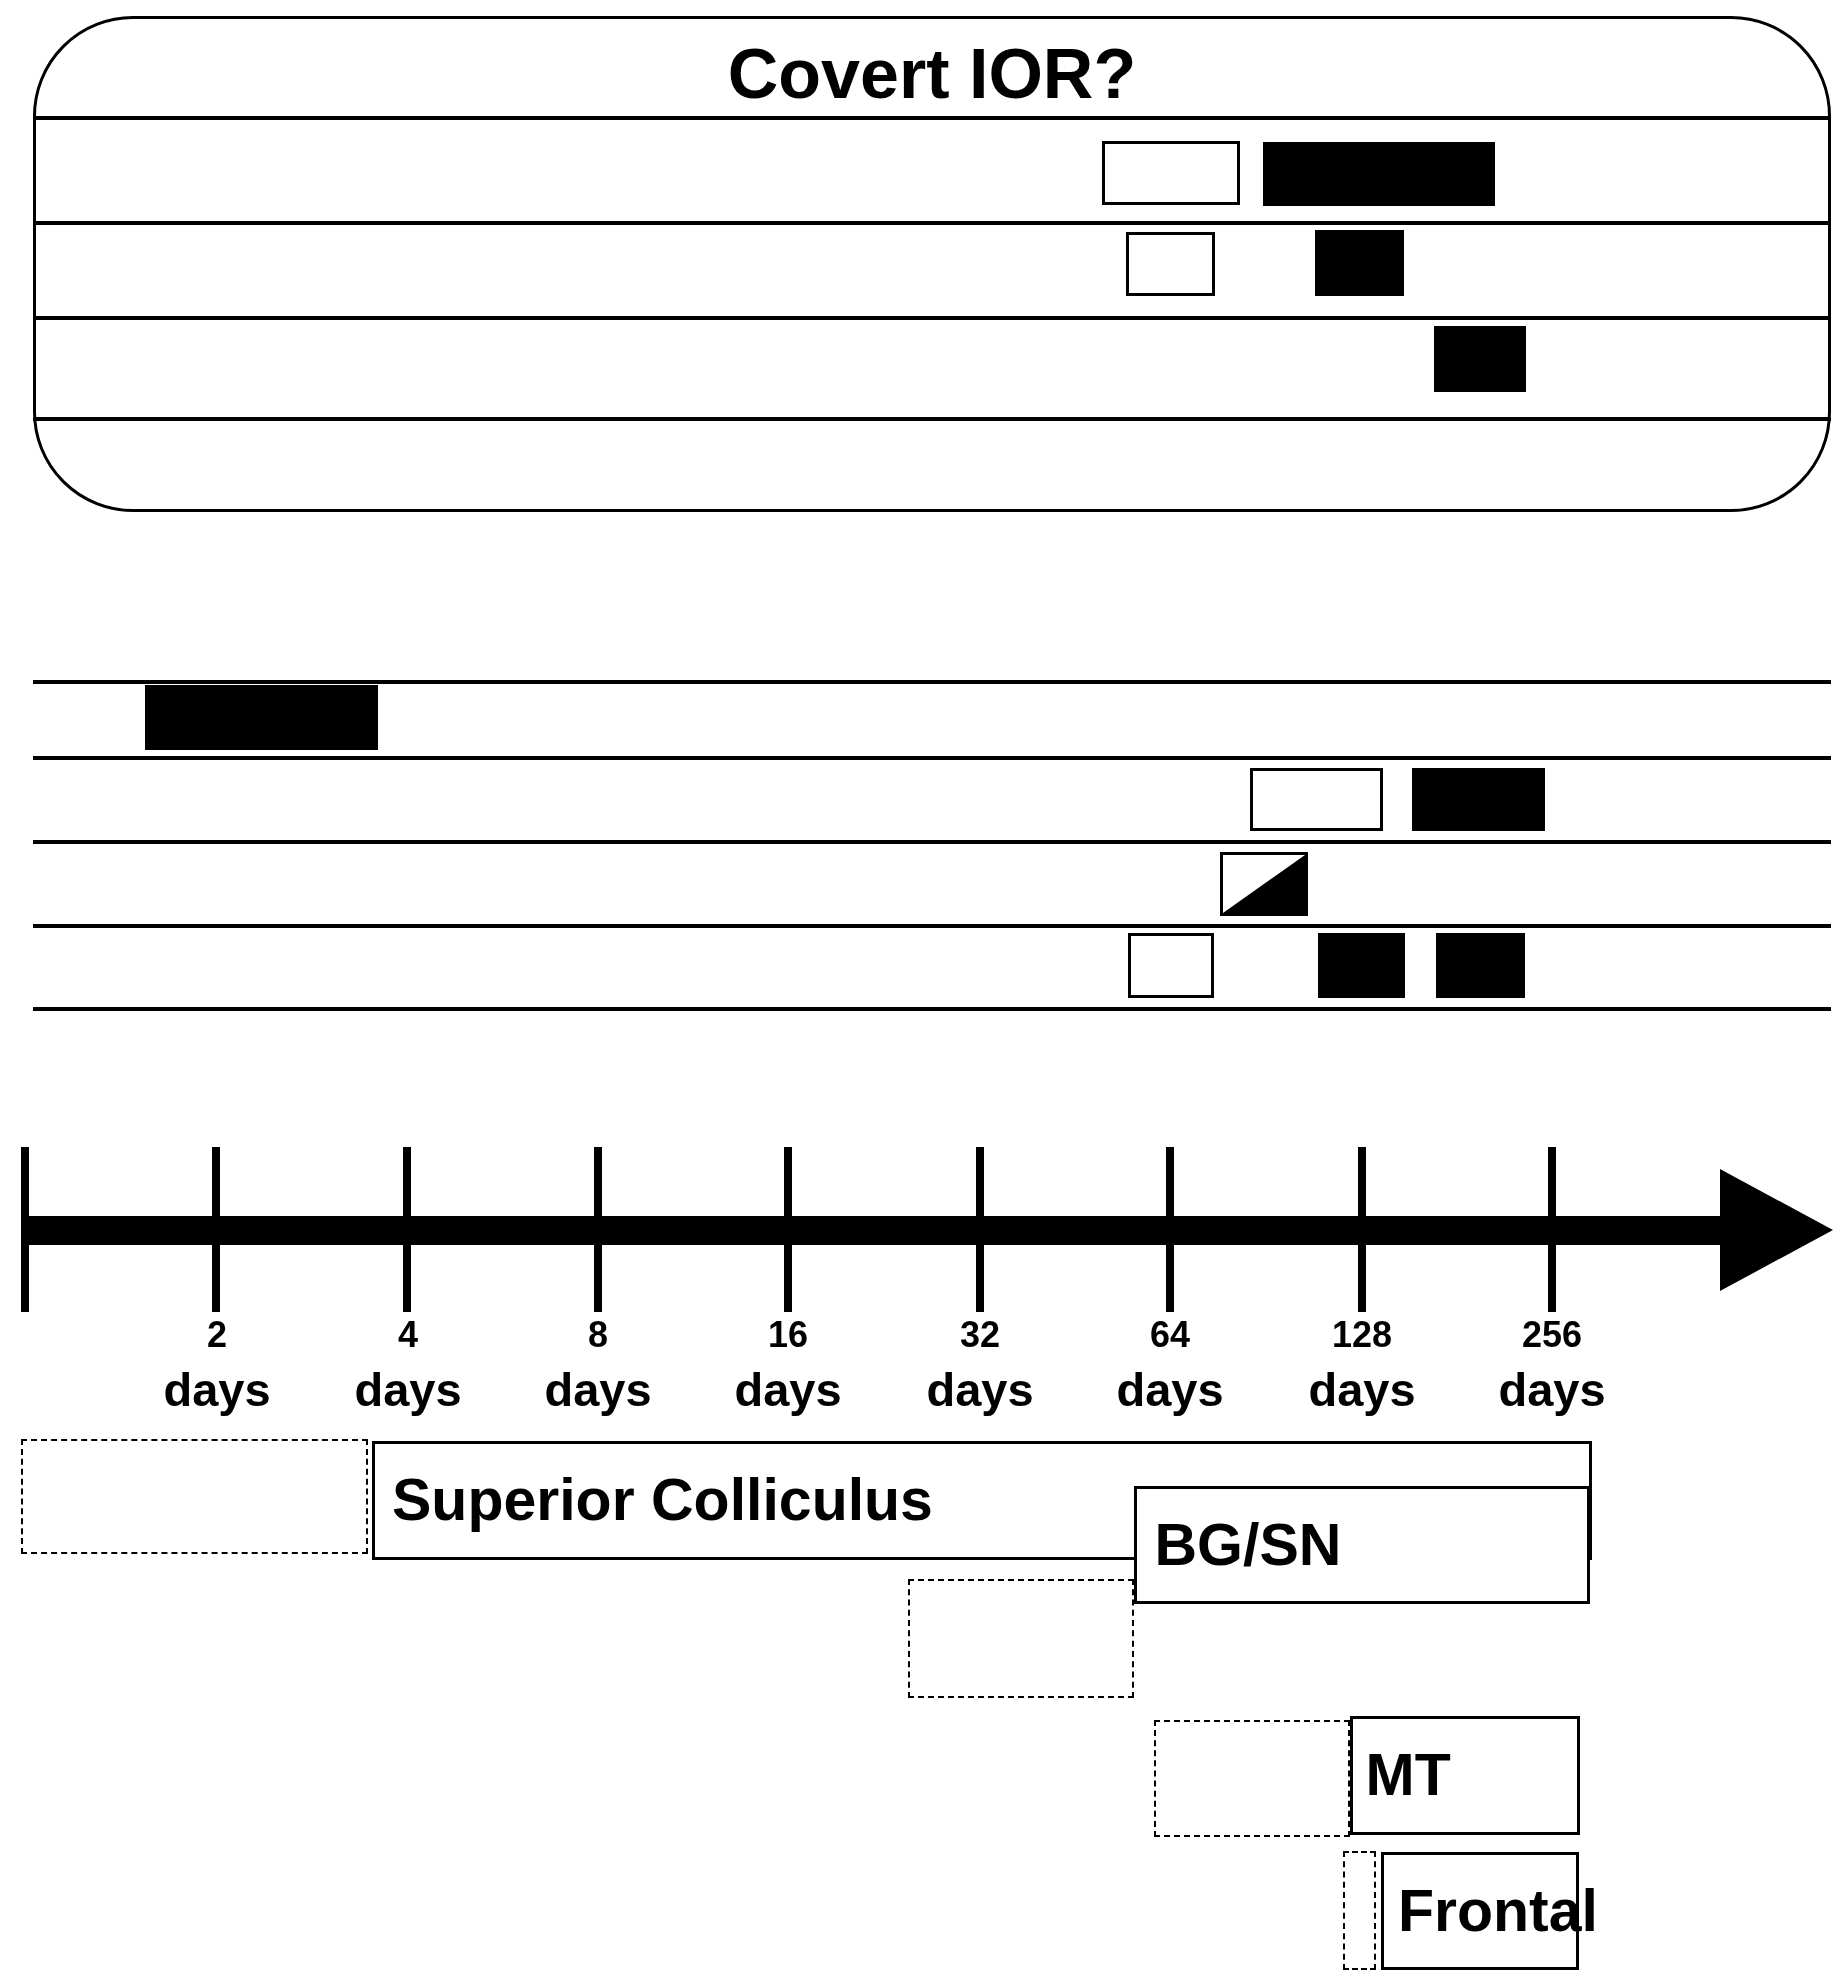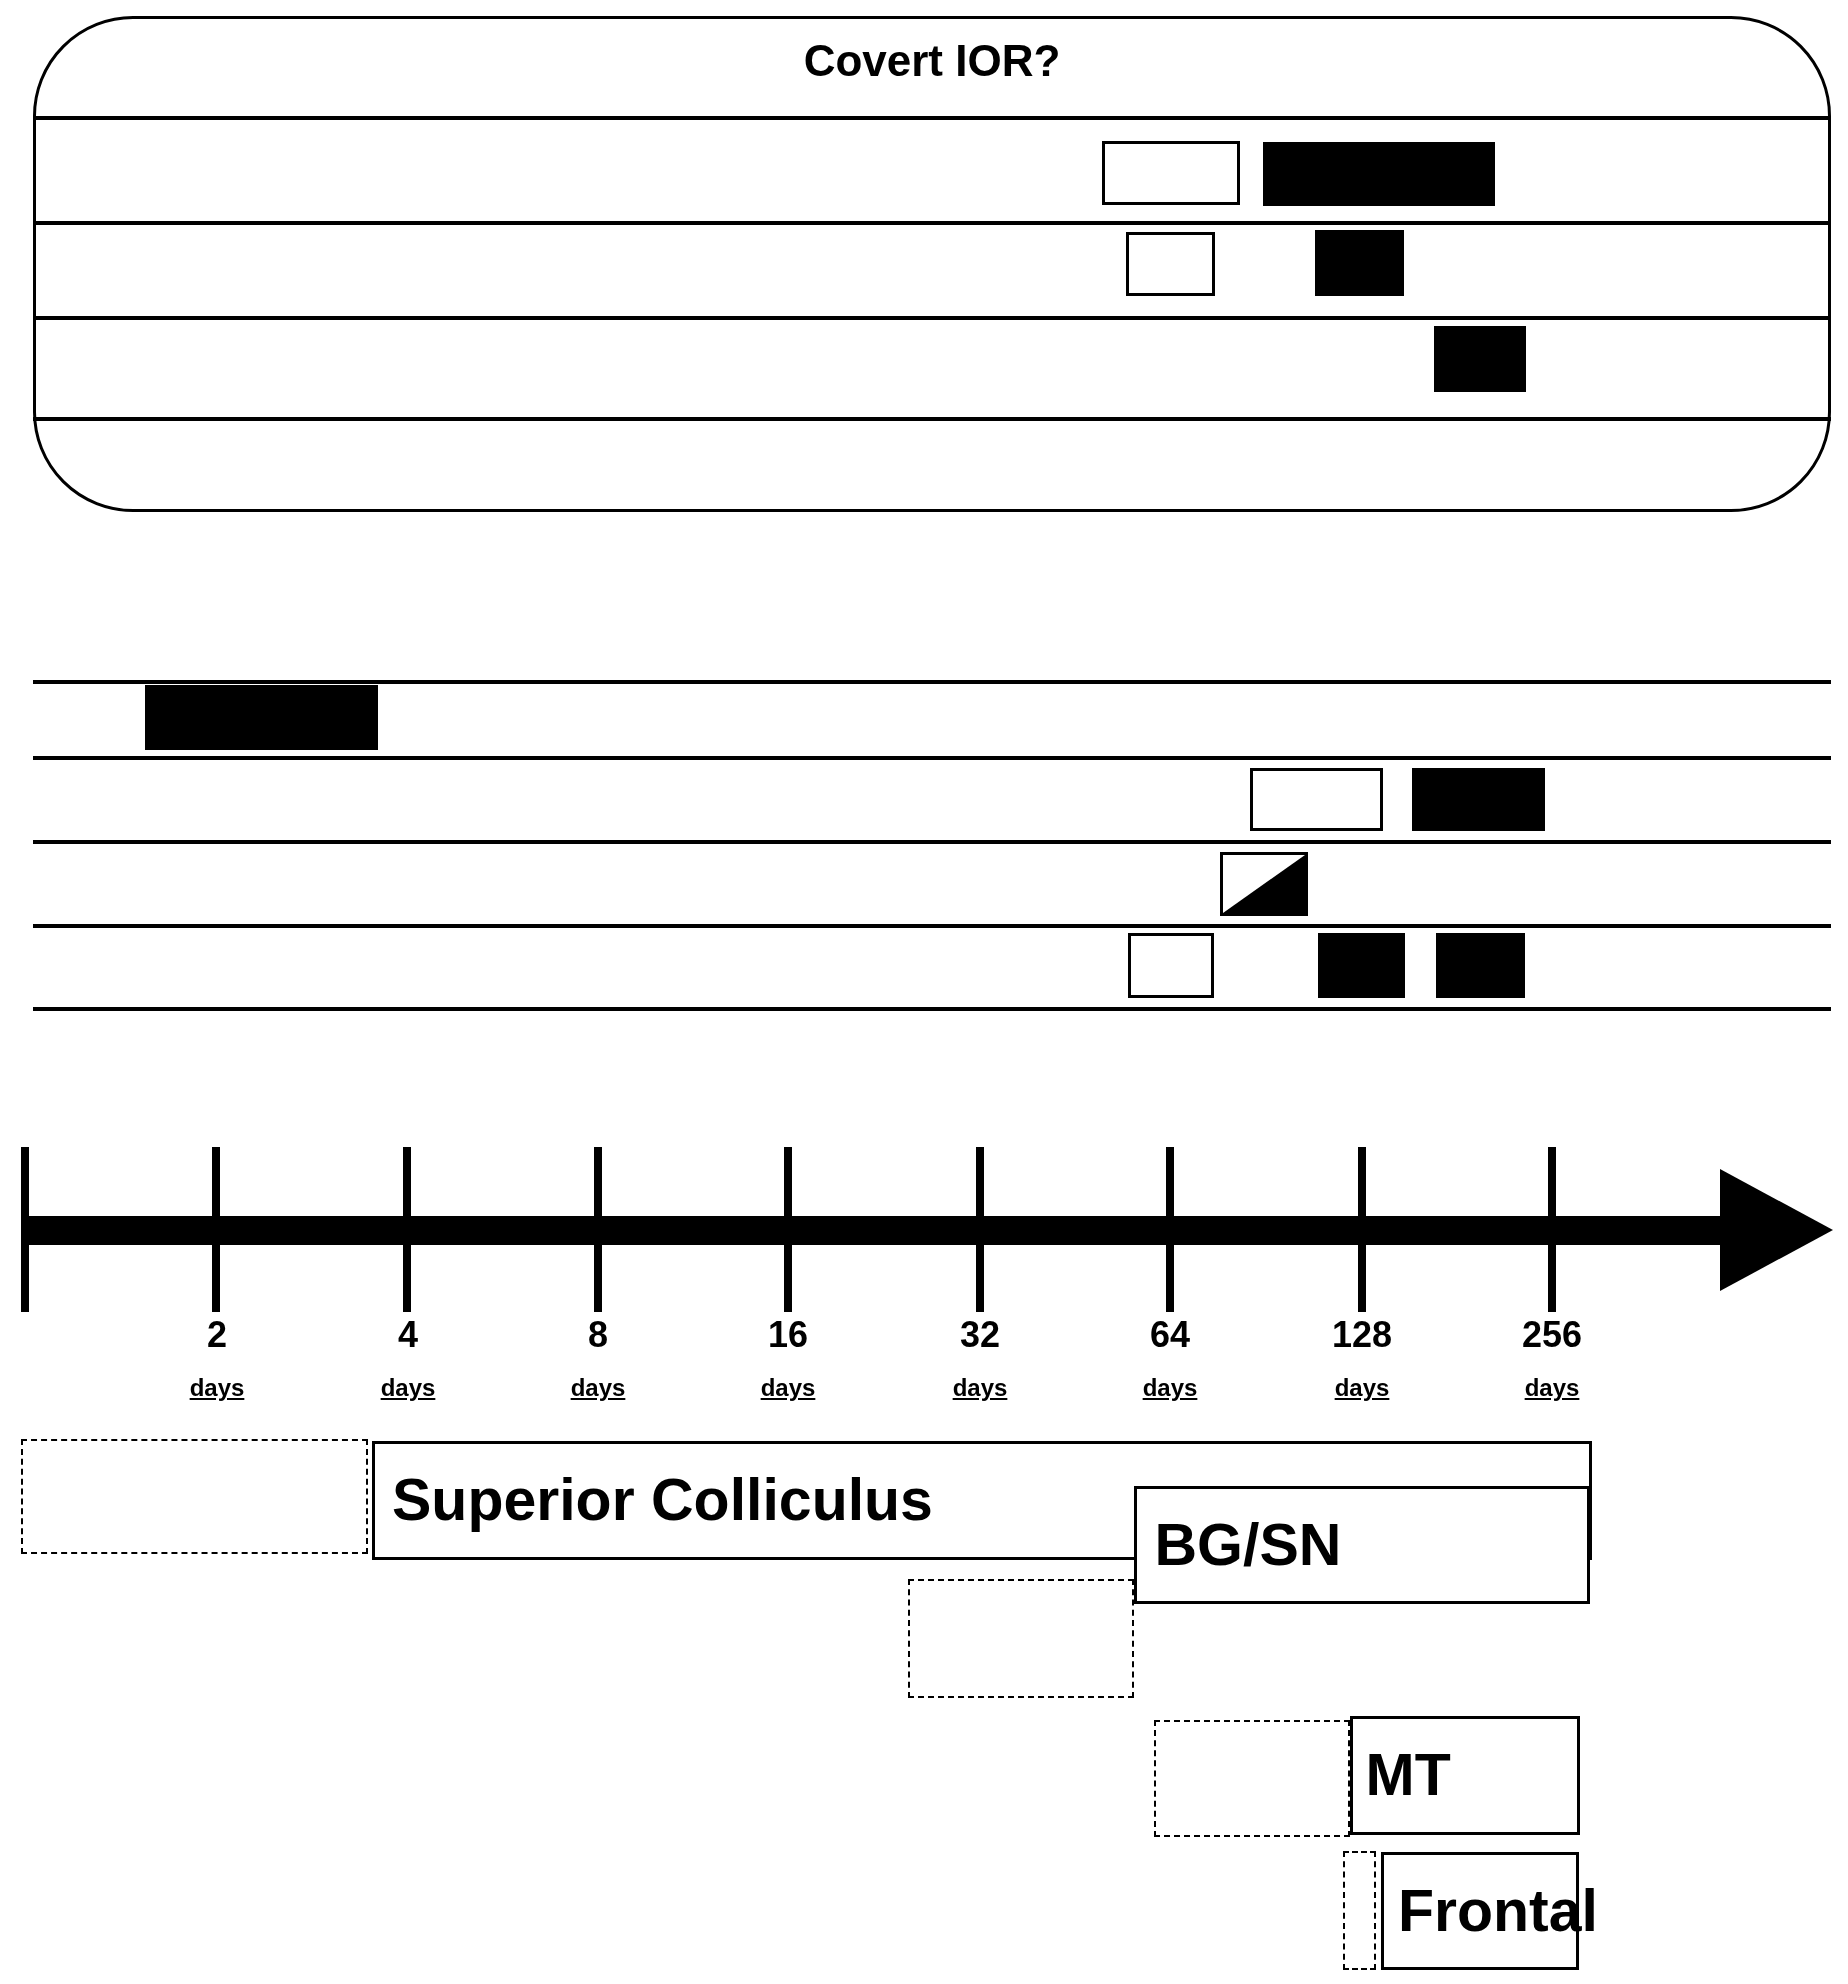--- a/index.html
+++ b/index.html
@@ -6,36 +6,36 @@
   .canvas{
     position:relative;width:1849px;height:1985px;background:#ffffff;
     font-family:"Liberation Sans","DejaVu Sans",sans-serif;font-weight:bold;color:#000;
     overflow:hidden;
   }
   .panel{
     position:absolute;box-sizing:border-box;border:3.1px solid #000;border-radius:100px;background:#fff;
   }
   #panel-covert{left:33px;top:15.6px;width:1798px;height:496px;}
   #panel-overt{left:33px;top:594px;width:1798px;height:497px;}
-  .panel-title{position:absolute;left:0;right:0;text-align:center;font-size:44px;line-height:1;}
+  .panel-title{position:absolute;left:0;right:0;text-align:center;font-size:70px;line-height:1;}
   #panel-covert .panel-title{top:20.7px;}
   #panel-overt .panel-title{top:12px;}
   .hline{position:absolute;height:3.8px;background:#000;left:33px;width:1798px;}
   .bx{position:absolute;box-sizing:border-box;}
   .bx.open{border:3.8px solid #000;background:#fff;}
   .bx.filled{background:#000;}
   .bx.half{border:3.1px solid #000;background:#fff;}
   .bx.half svg{position:absolute;left:0;top:0;width:100%;height:100%;display:block;}
   #timeline,#regions{position:absolute;left:0;top:0;width:100%;height:100%;pointer-events:none;}
   .tl-bar{position:absolute;background:#000;}
   .tl-tick{position:absolute;background:#000;}
   .tl-arrow{position:absolute;width:0;height:0;border-style:solid;border-color:transparent transparent transparent #000;}
   .tick-label{position:absolute;width:138px;text-align:center;}
   .tick-num{font-size:36px;line-height:1;}
-  .tick-unit{font-size:24px;line-height:1;margin-top:23px;text-decoration:underline;}
+  .tick-unit{font-size:47px;line-height:1;margin-top:13px;}
   .region-dashed{position:absolute;box-sizing:border-box;border:2.5px dashed #000;background:#fff;}
   .region-solid{position:absolute;box-sizing:border-box;border:3.8px solid #000;background:#fff;display:flex;align-items:center;}
   .region-label{font-size:59px;line-height:1;white-space:nowrap;}
 </style>
 </head>
 <body>
 
 <div class="canvas" id="canvas">
 
   <section class="panel" id="panel-covert">

